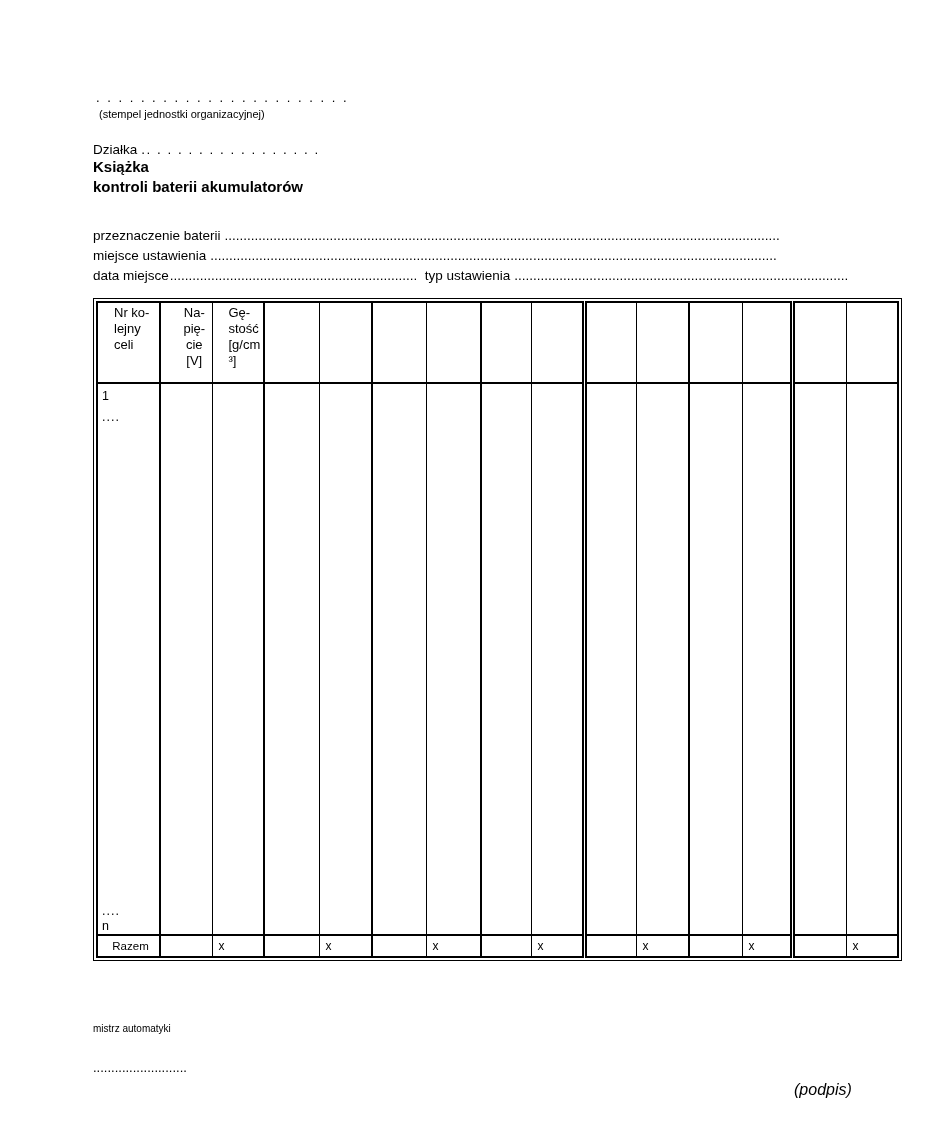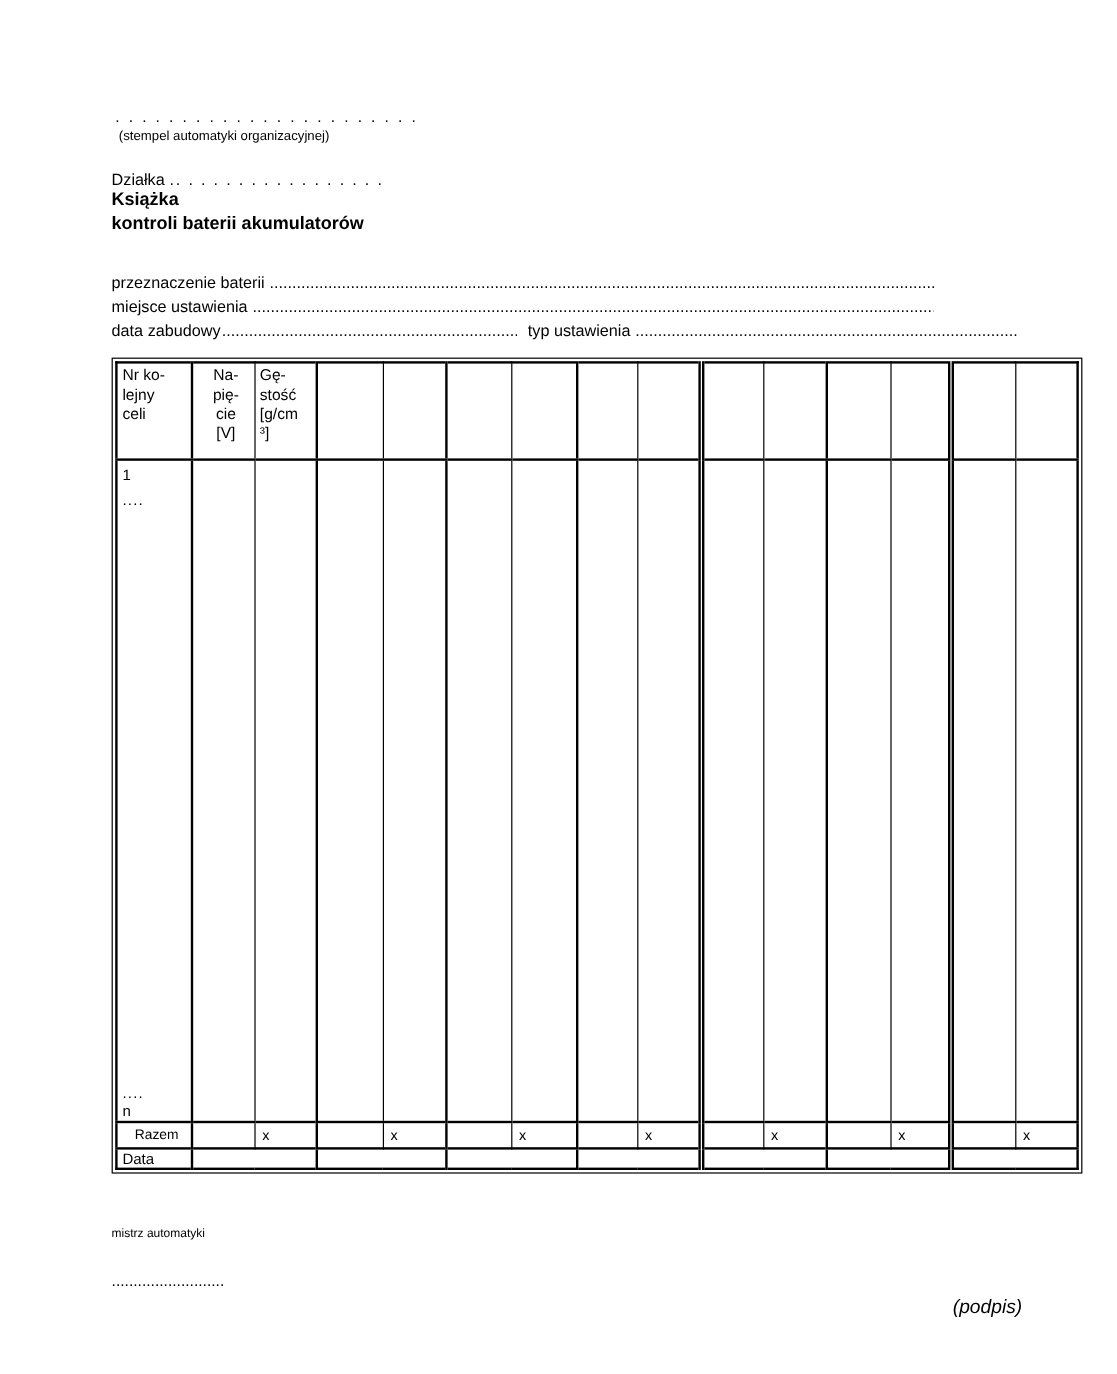--- a/index.html
+++ b/index.html
@@ -28,21 +28,21 @@
   .flabel2 { margin-left:9px; white-space:nowrap; }
   #f1 { top:228px; width:686px;align-items:flex-end; }
   #f2 { top:248px; width:685px; }
   #f3 { top:268px; width:755px; }
 
   
   .tablewrap { position:absolute; left:93px; top:298px; border:1px solid #000; padding:2px; background:#fff; }
   table { border-collapse:collapse; table-layout:fixed; border:2px solid #000; }
   td { border:1px solid #000; padding:0; font-size:13px; }
   .pre { white-space:pre-line; }
-  tr.hdr td { border-bottom:2px solid #000; height:77px; vertical-align:top; padding:2px 0 0 4px; line-height:1.22; }
+  tr.hdr td { border-bottom:2px solid #000; height:77px; vertical-align:top; padding:2px 0 0 16px; line-height:1.22; }
   tr.tbody td { height:550px; vertical-align:top; }
   .bodycol { height:100%; display:flex; flex-direction:column; justify-content:space-between; padding:2px 0 1px 4px; font-size:12.5px; box-sizing:border-box; }
   .bodycol .top { line-height:1.7; letter-spacing:1px; }
   .bodycol .bot { line-height:1.15; letter-spacing:1px; }
   tr.rsum td { border-top:2px solid #000; vertical-align:middle; }
   tr.razem td { height:20px; }
   tr.rdata td, tr.rpodpis td { height:15px; }
   td.lbl { padding-left:4px; font-size:12.5px; }
   tr.razem td.lbl { font-size:11.5px;text-align:center; }
   td.xcell { padding-left:6px; font-size:12px; vertical-align:middle; }
@@ -53,38 +53,38 @@
   .footer-role { left:93px; top:1023px; font-size:10px; }
   .footer-dots { left:93px; top:1060px; font-size:13px; width:94px; overflow:hidden; white-space:nowrap; }
   .footer-sig { left:794px; top:1081px; font-size:16px; font-style:italic; }
 </style>
 </head>
 <body>
 
 <div class="page">
 
   <div class="abs stamp-dots">. . . . . . . . . . . . . . . . . . . . . . .</div>
-  <div class="abs stamp-caption">(stempel automatyki organizacyjnej)</div>
+  <div class="abs stamp-caption">(stempel jednostki organizacyjnej)</div>
 
   <div class="abs dzialka">
     <span>Działka</span><span class="dots">.. . . . . . . . . . . . . . . . .</span>
   </div>
   <div class="abs title1">Książka</div>
   <div class="abs title2">kontroli baterii akumulatorów</div>
 
   <div class="field" id="f1">
     <span class="flabel">przeznaczenie baterii</span>
     <span class="fdots">................................................................................................................................................................</span>
   </div>
   <div class="field" id="f2">
     <span class="flabel">miejsce ustawienia</span>
     <span class="fdots">................................................................................................................................................................</span>
   </div>
   <div class="field" id="f3">
-    <span class="flabel">data zabudowy</span>
+    <span class="flabel">data miejsce</span>
     <span class="fdots fixed">...........................................................................</span>
     <span class="flabel2">typ ustawienia</span>
     <span class="fdots">...............................................................................................</span>
   </div>
 
   <div class="tablewrap">
     <table>
       <colgroup>
         <col style="width:63px">
           <col style="width:52px">
@@ -162,30 +162,20 @@
             <td class="xcell">x</td>
         <td class="bl2"></td>
             <td class="xcell">x</td>
         <td class="bld"></td>
             <td class="xcell">x</td>
         <td class="bl2"></td>
             <td class="xcell">x</td>
         <td class="bld"></td>
             <td class="xcell">x</td>
       </tr>
-      <tr class="rsum rdata">
-        <td class="lbl">Data</td>
-        <td class="bl2" colspan="2"></td>
-        <td class="bl2" colspan="2"></td>
-        <td class="bl2" colspan="2"></td>
-        <td class="bl2" colspan="2"></td>
-        <td class="bld" colspan="2"></td>
-        <td class="bl2" colspan="2"></td>
-        <td class="bld" colspan="2"></td>
-      </tr>
     </tbody>
       </table>
   </div>
 
   <div class="abs footer-role">mistrz automatyki</div>
   <div class="abs footer-dots">..............................</div>
   <div class="abs footer-sig">(podpis)</div>
 
 </div>
 

